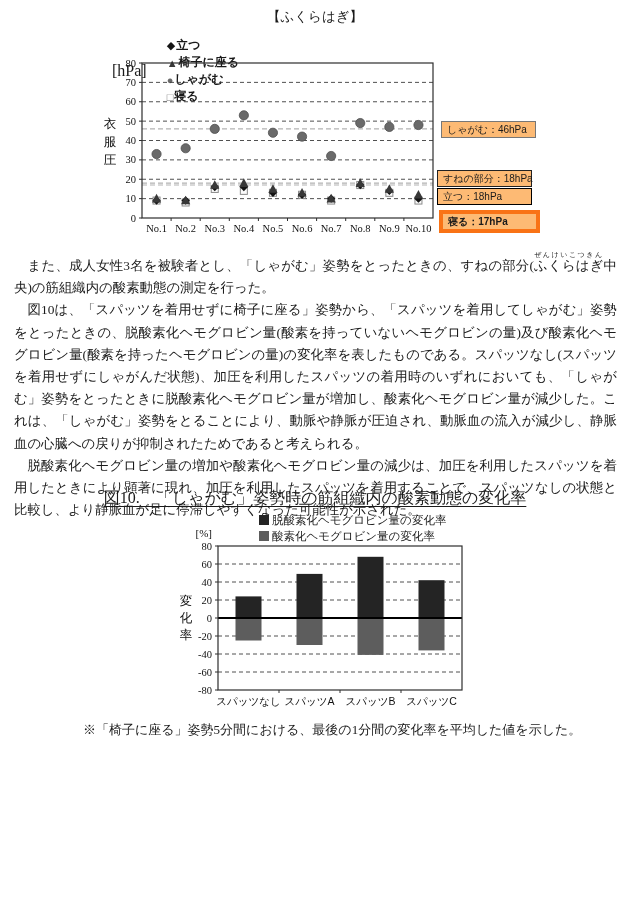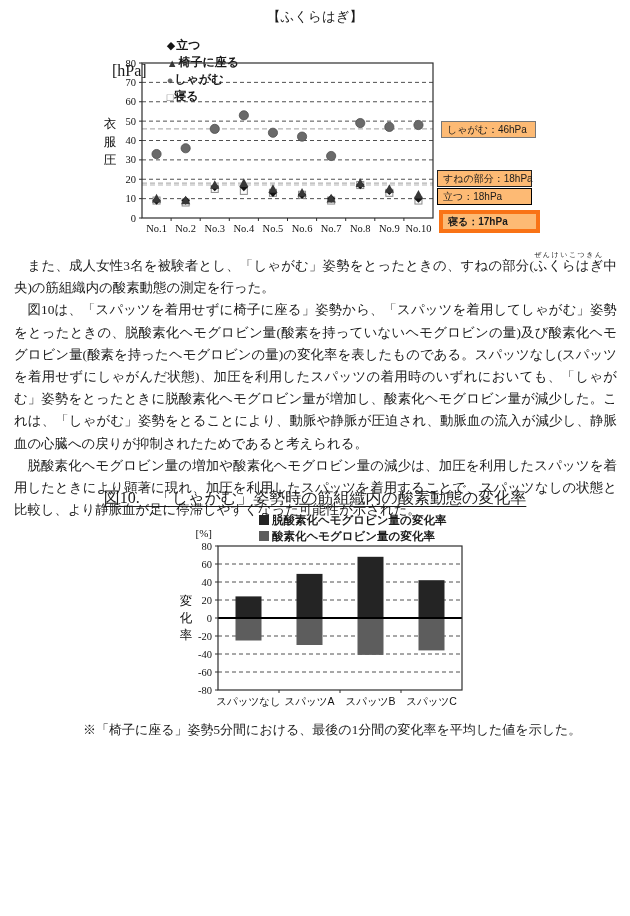--- a/index.html
+++ b/index.html
@@ -21,21 +21,21 @@
   .box-chair{left:437px;top:170px;border:1px solid #222;}
   .box-stand{left:437px;top:188px;border:1.5px solid #000;}
   .box-lie{left:439px;top:210px;border:4px solid #f97316;font-weight:bold;}
   .textblock{position:absolute;left:14px;top:251px;width:603px;font-size:13.4px;
         line-height:22.2px;text-align:justify;}
   .textblock p{margin:0;}
   ruby rt{font-size:7px;letter-spacing:1px;}
   .fig-caption{position:absolute;top:488px;left:0;width:100%;text-align:center;font-size:16px;}
   .fig-caption span{text-decoration:underline;text-underline-offset:3px;}
   .bar-legend{position:absolute;left:259px;top:512px;
-        font-family:"Liberation Sans","DejaVu Sans",sans-serif;font-weight:bold;font-size:11.5px;}
+        font-family:"Liberation Sans","DejaVu Sans",sans-serif;font-weight:normal;font-size:11.5px;}
   .bar-legend-row{display:flex;align-items:center;height:16px;}
   .bar-swatch{display:inline-block;width:10px;height:10px;margin-right:3px;}
   .bar-svg{position:absolute;left:160px;top:525px;}
   .note{position:absolute;left:83px;top:721px;font-size:13px;}
 </style>
 </head>
 <body>
 
 <div class="page">
 

